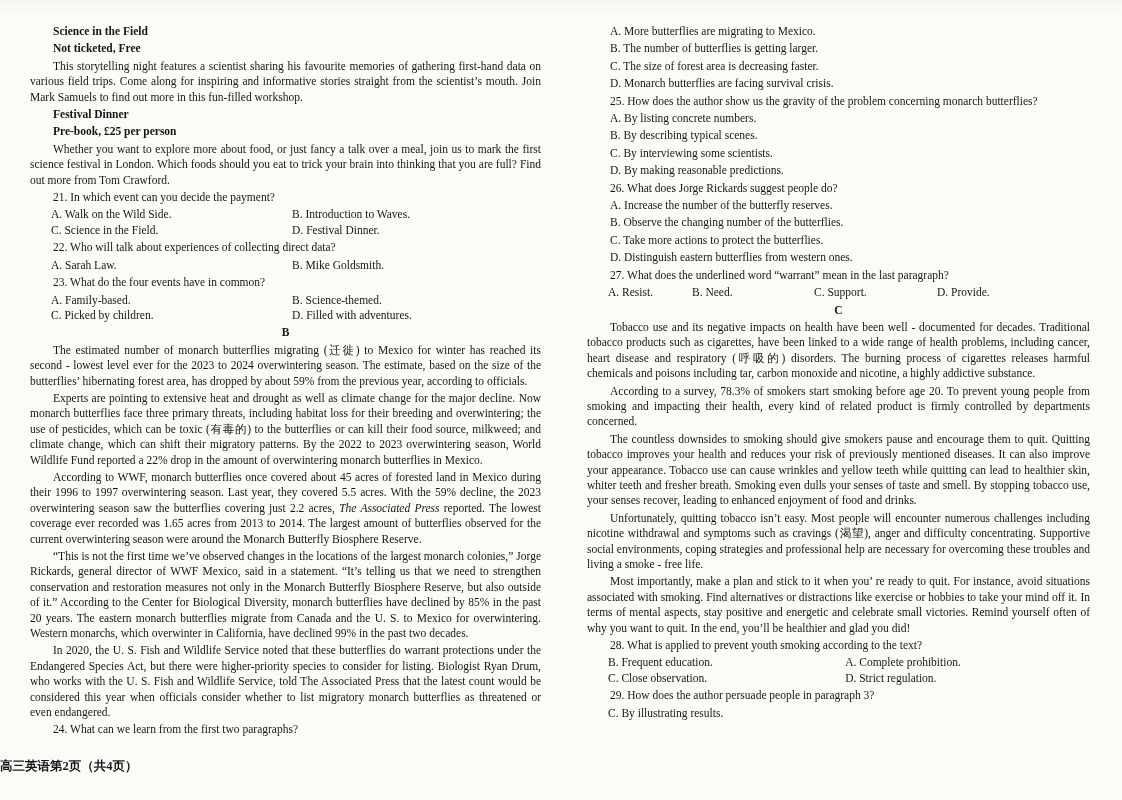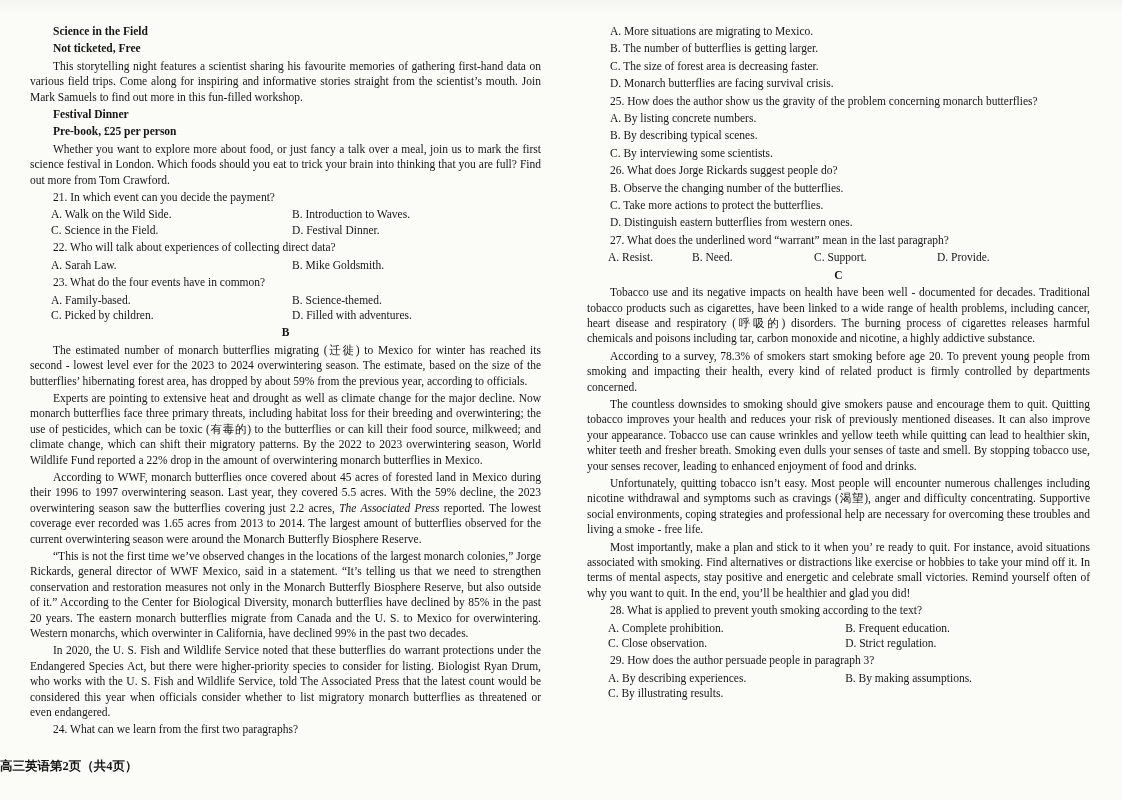--- a/index.html
+++ b/index.html
@@ -73,31 +73,33 @@
       <p class="ti">The estimated number of monarch butterflies migrating (迁徙) to Mexico for winter has reached its second - lowest level ever for the 2023 to 2024 overwintering season. The estimate, based on the size of the butterflies’ hibernating forest area, has dropped by about 59% from the previous year, according to officials.</p>
       <p class="ti">Experts are pointing to extensive heat and drought as well as climate change for the major decline. Now monarch butterflies face three primary threats, including habitat loss for their breeding and overwintering; the use of pesticides, which can be toxic (有毒的) to the butterflies or can kill their food source, milkweed; and climate change, which can shift their migratory patterns. By the 2022 to 2023 overwintering season, World Wildlife Fund reported a 22% drop in the amount of overwintering monarch butterflies in Mexico.</p>
       <p class="ti"><span>According to WWF, monarch butterflies once covered about 45 acres of forested land in Mexico during their 1996 to 1997 overwintering season. Last year, they covered 5.5 acres. With the 59% decline, the 2023 overwintering season saw the butterflies covering just 2.2 acres, </span><span class="it">The Associated Press</span><span> reported. The lowest coverage ever recorded was 1.65 acres from 2013 to 2014. The largest amount of butterflies observed for the current overwintering season were around the Monarch Butterfly Biosphere Reserve.</span></p>
       <p class="ti">“This is not the first time we’ve observed changes in the locations of the largest monarch colonies,” Jorge Rickards, general director of WWF Mexico, said in a statement. “It’s telling us that we need to strengthen conservation and restoration measures not only in the Monarch Butterfly Biosphere Reserve, but also outside of it.” According to the Center for Biological Diversity, monarch butterflies have declined by 85% in the past 20 years. The eastern monarch butterflies migrate from Canada and the U. S. to Mexico for overwintering. Western monarchs, which overwinter in California, have declined 99% in the past two decades.</p>
       <p class="ti"><span>In 2020, the U. S. Fish and Wildlife Service noted that these butterflies do </span><span class="u">warrant</span><span> protections under the Endangered Species Act, but there were higher-priority species to consider for listing. Biologist Ryan Drum, who works with the U. S. Fish and Wildlife Service, told The Associated Press that the latest count would be considered this year when officials consider whether to list migratory monarch butterflies as threatened or even endangered.</span></p>
 
       <p class="ti">24. What can we learn from the first two paragraphs?</p>
     </div>
 
     <div class="col col-right">
-      <p class="opt1">A. More situations are migrating to Mexico.</p>
+      <p class="opt1">A. More butterflies are migrating to Mexico.</p>
       <p class="opt1">B. The number of butterflies is getting larger.</p>
       <p class="opt1">C. The size of forest area is decreasing faster.</p>
       <p class="opt1">D. Monarch butterflies are facing survival crisis.</p>
 
       <p class="ti">25. How does the author show us the gravity of the problem concerning monarch butterflies?</p>
       <p class="opt1">A. By listing concrete numbers.</p>
       <p class="opt1">B. By describing typical scenes.</p>
       <p class="opt1">C. By interviewing some scientists.</p>
+      <p class="opt1">D. By making reasonable predictions.</p>
 
       <p class="ti">26. What does Jorge Rickards suggest people do?</p>
+      <p class="opt1">A. Increase the number of the butterfly reserves.</p>
       <p class="opt1">B. Observe the changing number of the butterflies.</p>
       <p class="opt1">C. Take more actions to protect the butterflies.</p>
       <p class="opt1">D. Distinguish eastern butterflies from western ones.</p>
 
       <p class="ti">27. What does the underlined word “warrant” mean in the last paragraph?</p>
       <div class="opt4">
         <span class="o1">A. Resist.</span>
         <span class="o2">B. Need.</span>
         <span class="o3">C. Support.</span>
         <span class="o4">D. Provide.</span>
@@ -106,33 +108,29 @@
       <p class="center b">C</p>
 
       <p class="ti">Tobacco use and its negative impacts on health have been well - documented for decades. Traditional tobacco products such as cigarettes, have been linked to a wide range of health problems, including cancer, heart disease and respiratory (呼吸的) disorders. The burning process of cigarettes releases harmful chemicals and poisons including tar, carbon monoxide and nicotine, a highly addictive substance.</p>
       <p class="ti">According to a survey, 78.3% of smokers start smoking before age 20. To prevent young people from smoking and impacting their health, every kind of related product is firmly controlled by departments concerned.</p>
       <p class="ti">The countless downsides to smoking should give smokers pause and encourage them to quit. Quitting tobacco improves your health and reduces your risk of previously mentioned diseases. It can also improve your appearance. Tobacco use can cause wrinkles and yellow teeth while quitting can lead to healthier skin, whiter teeth and fresher breath. Smoking even dulls your senses of taste and smell. By stopping tobacco use, your senses recover, leading to enhanced enjoyment of food and drinks.</p>
       <p class="ti">Unfortunately, quitting tobacco isn’t easy. Most people will encounter numerous challenges including nicotine withdrawal and symptoms such as cravings (渴望), anger and difficulty concentrating. Supportive social environments, coping strategies and professional help are necessary for overcoming these troubles and living a smoke - free life.</p>
       <p class="ti">Most importantly, make a plan and stick to it when you’ re ready to quit. For instance, avoid situations associated with smoking. Find alternatives or distractions like exercise or hobbies to take your mind off it. In terms of mental aspects, stay positive and energetic and celebrate small victories. Remind yourself often of why you want to quit. In the end, you’ll be healthier and glad you did!</p>
 
       <p class="ti">28. What is applied to prevent youth smoking according to the text?</p>
       <div class="opt2">
+        <span>B. Frequent education.</span>
         <span>A. Complete prohibition.</span>
-        <span>B. Frequent education.</span>
       </div>
       <div class="opt2">
         <span>C. Close observation.</span>
         <span>D. Strict regulation.</span>
       </div>
 
       <p class="ti">29. How does the author persuade people in paragraph 3?</p>
-      <div class="opt2">
-        <span>A. By describing experiences.</span>
-        <span>B. By making assumptions.</span>
-      </div>
       <div class="opt2">
         <span>C. By illustrating results.</span>
       </div>
     </div>
 
   </div>
 
   <div class="footer">高三英语第2页（共4页）</div>
 </div>
 

